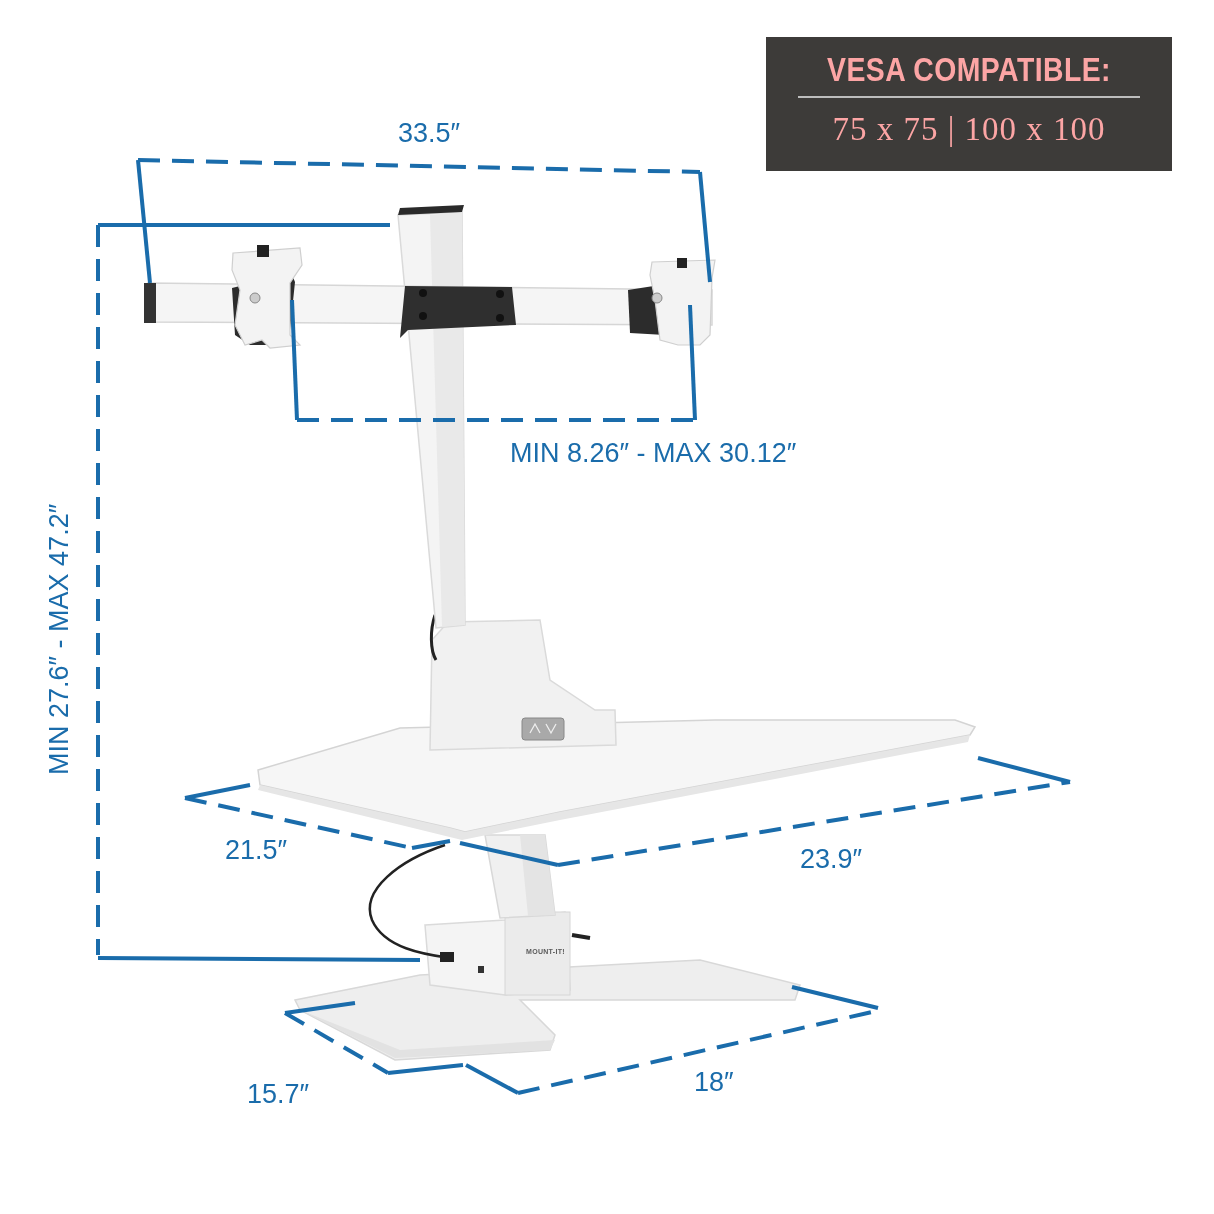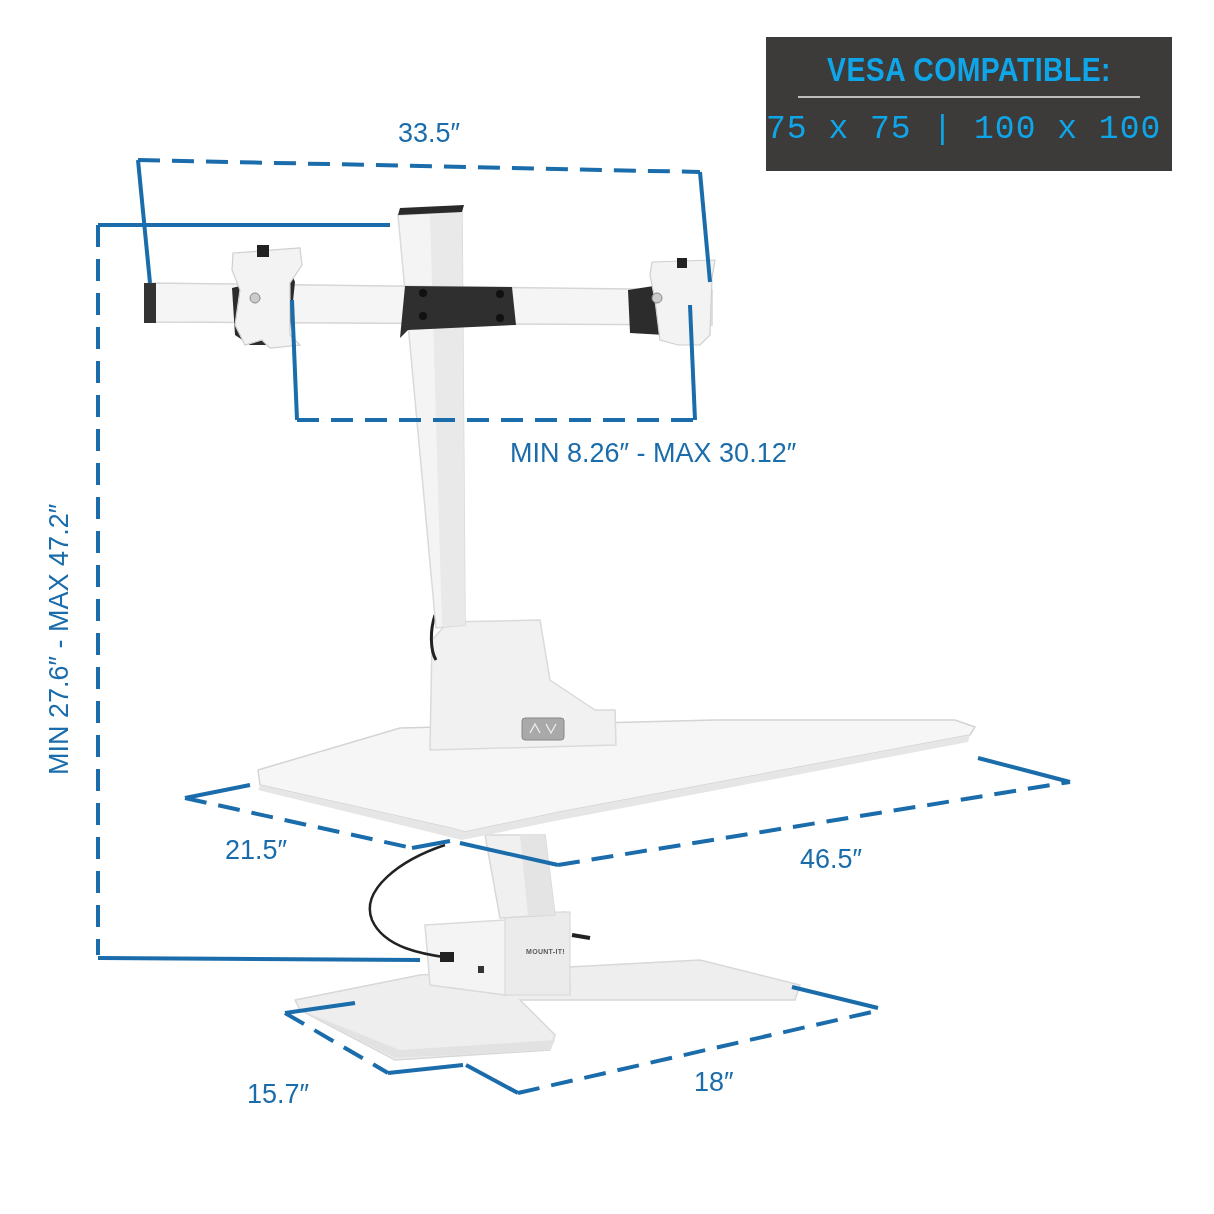--- a/index.html
+++ b/index.html
@@ -1,21 +1,21 @@
 <!DOCTYPE html>
 <html><head>
 <meta charset="utf-8">
 <style>
   html, body { margin:0; padding:0; background:#ffffff; }
   body { width:1214px; height:1214px; position:relative; overflow:hidden; font-family:"Liberation Sans", "DejaVu Sans", sans-serif; }
   .canvas { position:absolute; left:0; top:0; width:1214px; height:1214px; }
-  .vesa-box { position:absolute; left:766px; top:37px; width:406px; height:134px; background:#3d3b39; color:#0ea5e9; box-sizing:border-box; }
+  .vesa-box { position:absolute; left:766px; top:37px; width:406px; height:134px; background:#3d3b39; color:#fca5a5; box-sizing:border-box; }
   .vesa-title { position:absolute; left:0; right:0; top:14px; text-align:center; font-family:"Liberation Sans", sans-serif; font-weight:bold; font-size:33px; letter-spacing:0.5px; transform:scaleX(0.86); }
   .vesa-rule { position:absolute; left:32px; right:32px; top:59px; height:2px; background:#bdbdbd; }
-  .vesa-values { position:absolute; left:0; right:0; top:74px; font-family:Liberation Mono, monospace; font-size:33px; letter-spacing:1px; }
+  .vesa-values { position:absolute; left:0; right:0; top:74px; text-align:center; font-family:Liberation Serif, serif; font-size:33px; letter-spacing:1px; }
   .dim-label { position:absolute; color:#1a6cab; font-family:"Liberation Sans", sans-serif; font-size:27px; white-space:nowrap; }
   .dim-vertical { transform-origin:left top; transform:rotate(-90deg); }
   .brand-mark { position:absolute; left:526px; top:948px; font-family:"Liberation Sans", sans-serif; font-weight:bold; font-size:7px; color:#5a5a5a; letter-spacing:0.3px; }
 </style>
 </head>
 <body>
 
 <div class="canvas">
 
   <svg width="1214" height="1214" viewBox="0 0 1214 1214" xmlns="http://www.w3.org/2000/svg">
@@ -137,19 +137,19 @@
     <div class="vesa-title">VESA COMPATIBLE:</div>
     <div class="vesa-rule"></div>
     <div class="vesa-values">75 x 75  | 100 x 100</div>
   </div>
 
   
   <div class="dim-label" style="left:398px; top:118px;">33.5″</div>
   <div class="dim-label" style="left:510px; top:438px;text-align:center;">MIN 8.26″ - MAX 30.12″</div>
   <div class="dim-label dim-vertical" style="left:44px; top:775px;">MIN 27.6″ - MAX 47.2″</div>
   <div class="dim-label" style="left:225px; top:835px;">21.5″</div>
-  <div class="dim-label" style="left:800px; top:844px;">46.5″</div>
+  <div class="dim-label" style="left:800px; top:844px;">23.9″</div>
   <div class="dim-label" style="left:247px; top:1047px;margin-top:32px;">15.7″</div>
   <div class="dim-label" style="left:694px; top:1067px;">18″</div>
 
   
   <div class="brand-mark">MOUNT-IT!</div>
 </div>
 
 </body></html>

